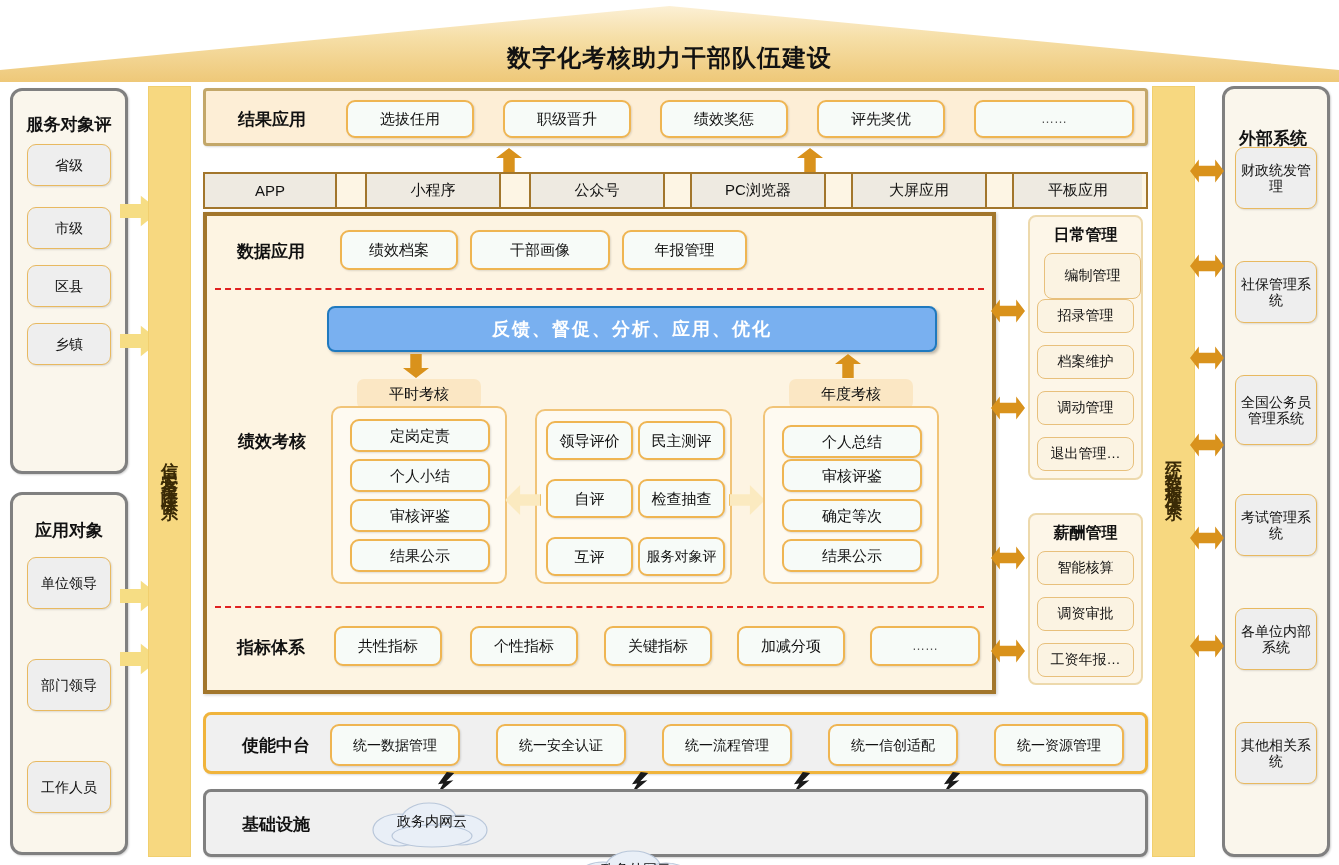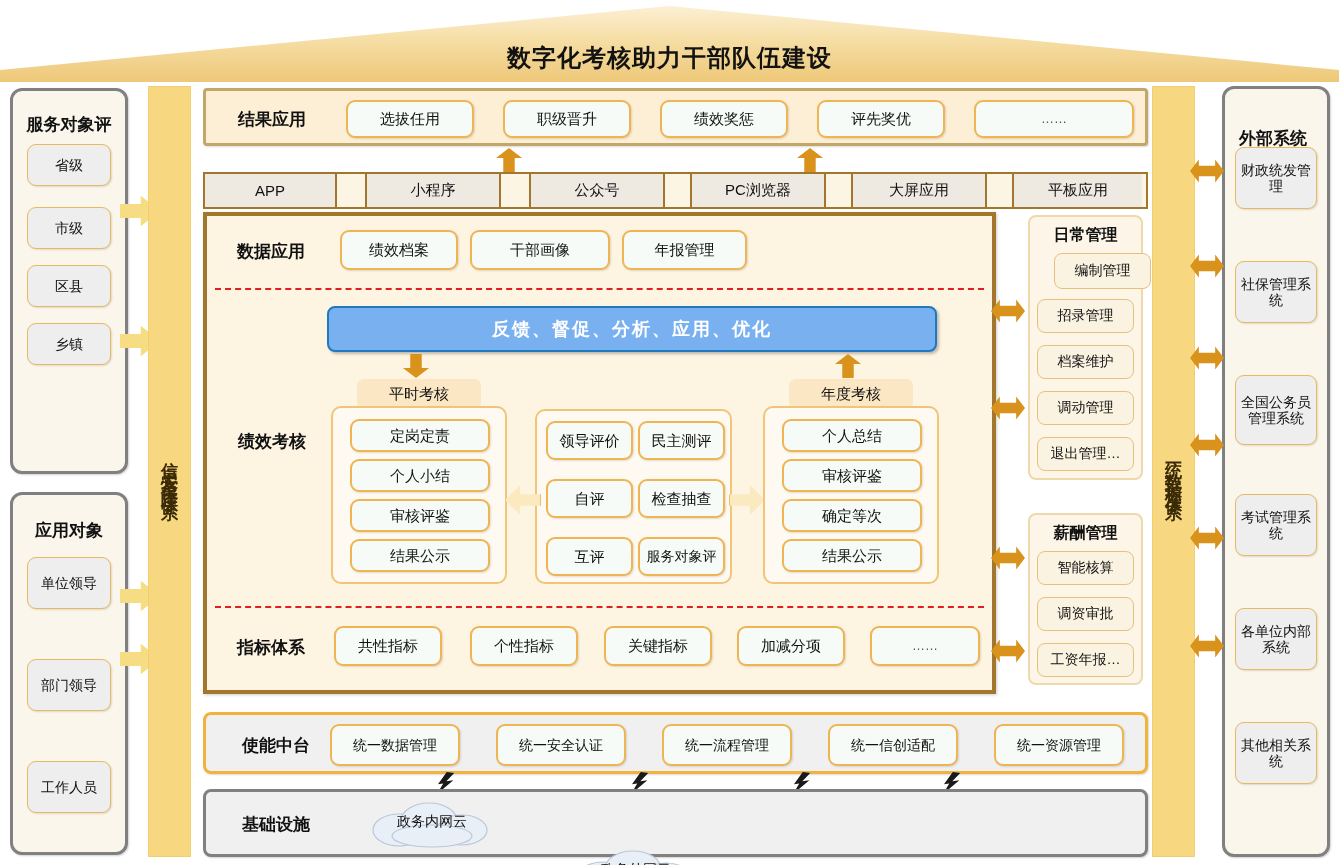--- a/index.html
+++ b/index.html
@@ -327,29 +327,29 @@
 
 <div class="abs" style="left:505px;top:482px;width:34px;height:34px;">
     <div class="arrowLeftLine"></div>
   </div>
 <div class="abs" style="left:729px;top:482px;width:34px;height:34px;">
     <div class="arrowRightLine"></div>
   </div>
 
 <div class="abs assessTab" style="left:789px;top:379px;width:124px;height:30px;">年度考核</div>
 <div class="abs assessGroup" style="left:763px;top:406px;width:176px;height:178px;">
-  <div class="whiteChip abs" style="left:17px;top:11px;width:140px;height:33px;">个人总结</div>
+  <div class="whiteChip abs" style="left:17px;top:17px;width:140px;height:33px;">个人总结</div>
   <div class="whiteChip abs" style="left:17px;top:51px;width:140px;height:33px;">审核评鉴</div>
   <div class="whiteChip abs" style="left:17px;top:91px;width:140px;height:33px;">确定等次</div>
   <div class="whiteChip abs" style="left:17px;top:131px;width:140px;height:33px;">结果公示</div>
 </div>
 
 <div class="abs" style="left:1028px;top:215px;width:115px;height:265px;border:2px solid #edd9ac;border-radius:8px;background:#fdf6e8;">
   <div class="panelTitle abs" style="left:0;top:8px;width:111px;font-size:16px;text-align:center;">日常管理</div>
-  <div class="creamChip abs" style="left:24px;top:36px;width:97px;height:36px;font-family:Liberation Mono, monospace;">编制管理</div>
+  <div class="creamChip abs" style="left:14px;top:36px;width:97px;height:46px;font-family:Liberation Mono, monospace;">编制管理</div>
   <div class="creamChip abs" style="left:7px;top:82px;width:97px;height:34px;">招录管理</div>
   <div class="creamChip abs" style="left:7px;top:128px;width:97px;height:34px;">档案维护</div>
   <div class="creamChip abs" style="left:7px;top:174px;width:97px;height:34px;">调动管理</div>
   <div class="creamChip abs" style="left:7px;top:220px;width:97px;height:34px;">退出管理…</div>
 </div>
 
 <div class="abs" style="left:1028px;top:513px;width:115px;height:172px;border:2px solid #edd9ac;border-radius:8px;background:#fdf6e8;">
   <div class="panelTitle abs" style="left:0;top:8px;width:111px;font-size:16px;">薪酬管理</div>
   <div class="creamChip abs" style="left:7px;top:36px;width:97px;height:34px;">智能核算</div>
   <div class="creamChip abs" style="left:7px;top:82px;width:97px;height:34px;">调资审批</div>

